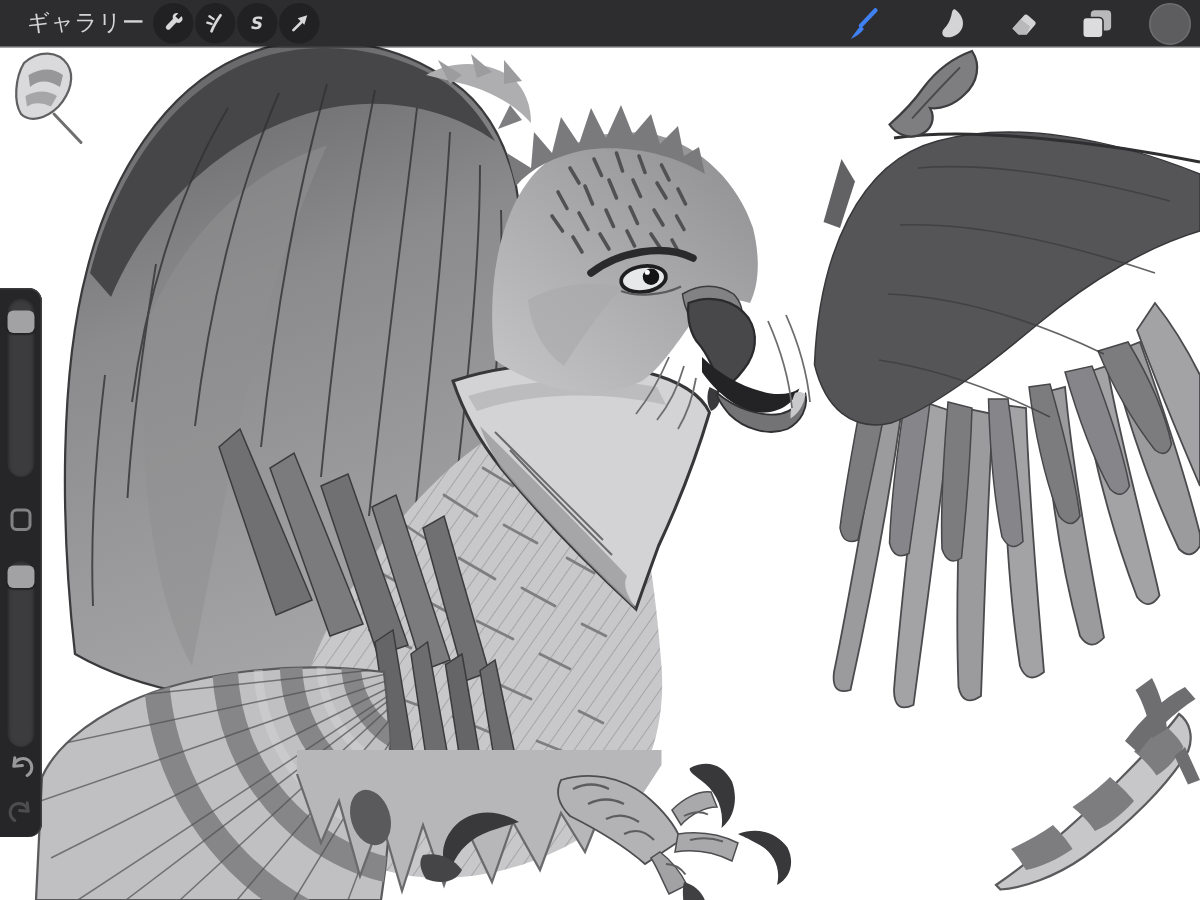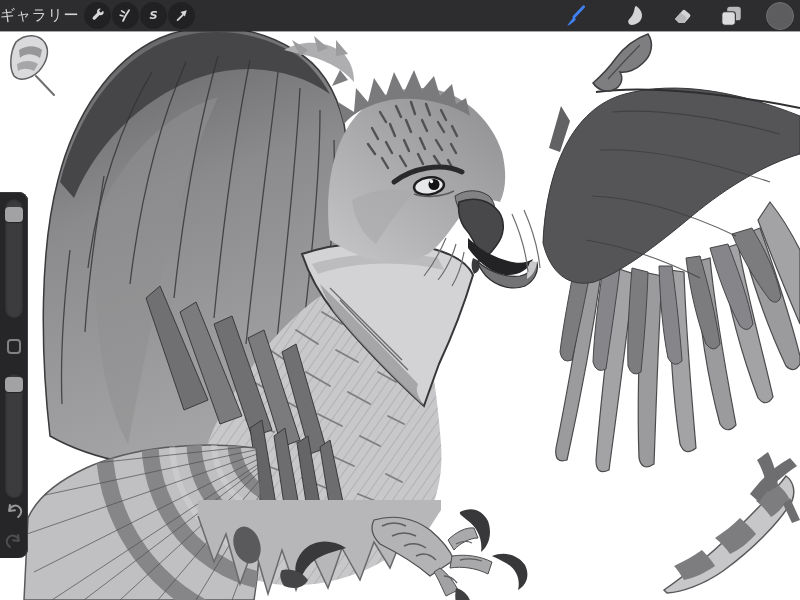--- a/index.html
+++ b/index.html
@@ -6,21 +6,21 @@
     font-family:"Liberation Sans","DejaVu Sans",sans-serif;-webkit-user-select:none;user-select:none;}
   .app{position:relative;width:800px;height:600px;}
 
   
   .canvas{position:absolute;inset:0;background:#ffffff;}
   .canvas svg{display:block;}
 
   
   .topbar{position:absolute;top:0;left:0;right:0;height:31px;background:#2d2d2f;z-index:10;
     display:flex;align-items:center;justify-content:space-between;box-shadow:0 1px 0 rgba(0,0,0,.35);}
-  .tb-left{display:flex;align-items:center;gap:1px;}
+  .tb-left{display:flex;align-items:center;gap:1px;padding-left:18px;}
   .gallery-btn{background:none;border:none;color:#d5d5d7;font-size:15px;letter-spacing:.5px;
     padding:0 4px 0 0;cursor:pointer;font-family:inherit;}
   .tool-circle{width:27px;height:27px;border-radius:50%;background:#212124;border:none;padding:0;
     display:flex;align-items:center;justify-content:center;cursor:pointer;}
   .tb-right{display:flex;align-items:center;gap:22px;padding-right:6px;}
   .flat-tool{background:none;border:none;padding:0;width:26px;height:26px;display:flex;
     align-items:center;justify-content:center;cursor:pointer;}
   .flat-tool.brush{margin-right:12px;}
   .color-swatch{width:28px;height:28px;border-radius:50%;background:#5d5d60;border:1.5px solid #6f6f72;
     box-sizing:border-box;padding:0;cursor:pointer;}

